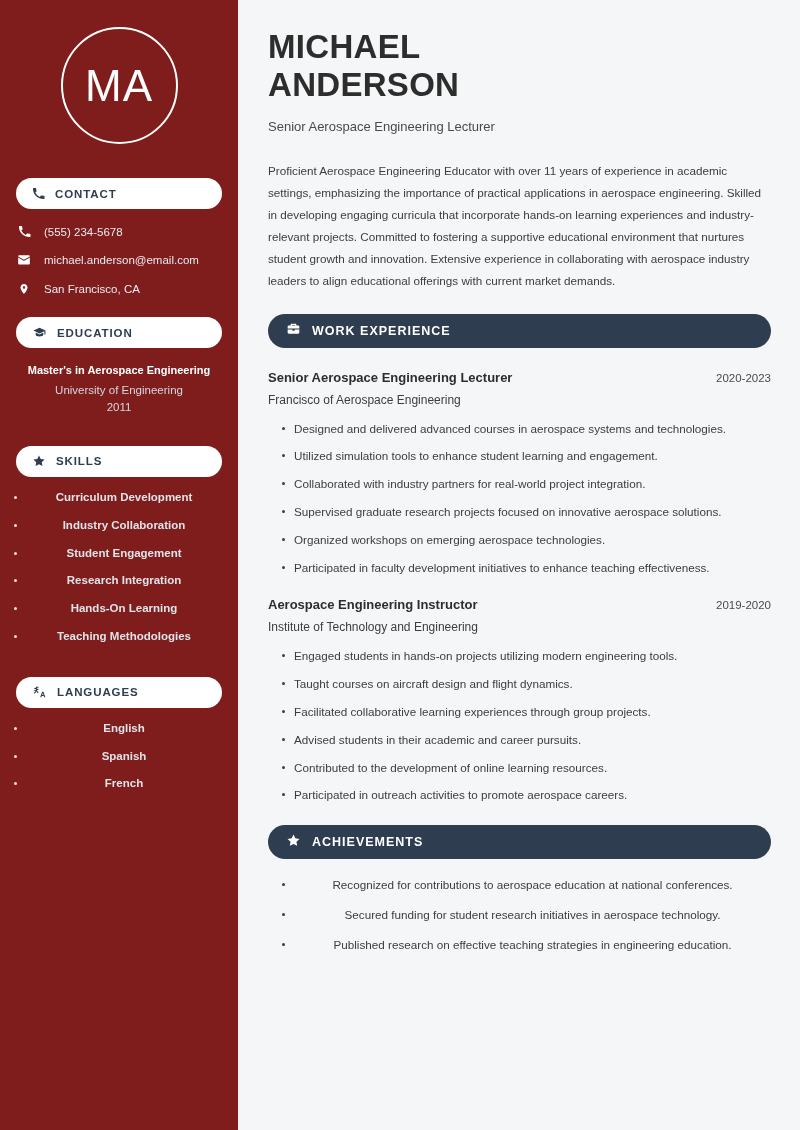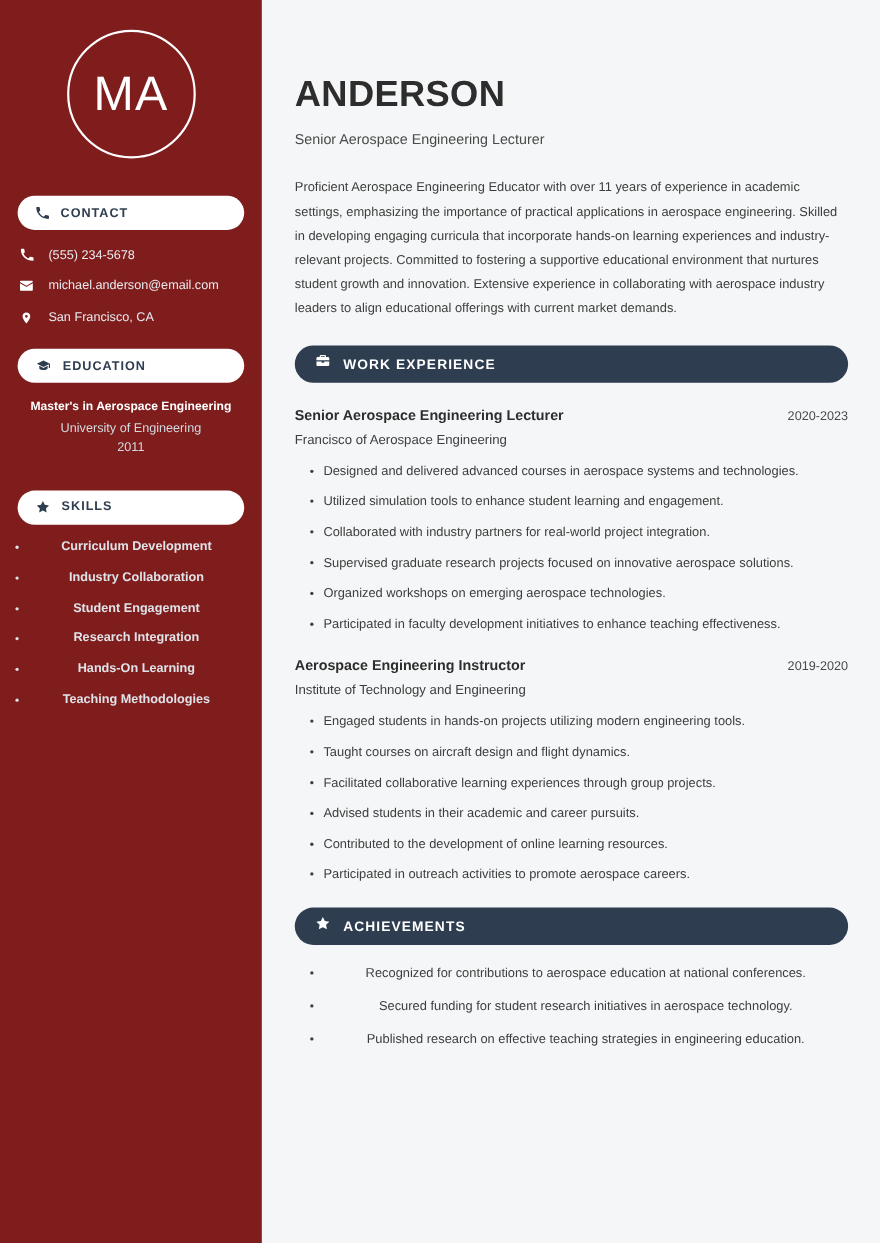--- a/index.html
+++ b/index.html
@@ -306,27 +306,43 @@
       <ul class="side-list">
         <li>Curriculum Development</li>
         <li>Industry Collaboration</li>
         <li>Student Engagement</li>
         <li>Research Integration</li>
         <li>Hands-On Learning</li>
         <li>Teaching Methodologies</li>
       </ul>
     </div>
 
+    <div class="lang-block">
+      <div class="side-pill">
+        <span>
+          <svg width="15" height="14" viewBox="0 0 24 24" fill="#2e3d50">
+            <path d="M2 3h8.4v1.9H7.6v1.7h2.6v1.8H7.5c.5 1.6 1.5 3 2.9 4.1l-1 1.6c-1.1-.8-2-1.8-2.7-3-.8 1.5-2 2.8-3.6 3.8l-1-1.6c1.6-.9 2.8-2.1 3.4-3.5H2V8.6h3.6V6.9H3V5h2.6V3H2z"></path>
+            <path d="M16.5 11.5h2.2l3.3 9.5h-2l-.7-2.1h-3.4l-.7 2.1h-2l3.3-9.5zm1.1 2.2-1.1 3.5h2.3l-1.2-3.5z"></path>
+          </svg>
+        </span>
+        <span class="pill-label">LANGUAGES</span>
+      </div>
+      <ul class="side-list">
+        <li>English</li>
+        <li>Spanish</li>
+        <li>French</li>
+      </ul>
+    </div>
 
   </aside>
 
   <main class="main">
 
     <h1 class="name">
-      <br>
+      <span>MICHAEL</span><br>
       <span>ANDERSON</span>
     </h1>
 
     <div class="job-title">Senior Aerospace Engineering Lecturer</div>
 
     <p class="summary">Proficient Aerospace Engineering Educator with over 11 years of experience in academic settings, emphasizing the importance of practical applications in aerospace engineering. Skilled in developing engaging curricula that incorporate hands-on learning experiences and industry-relevant projects. Committed to fostering a supportive educational environment that nurtures student growth and innovation. Extensive experience in collaborating with aerospace industry leaders to align educational offerings with current market demands.</p>
 
     <div class="sec-pill">
       <span>
         <svg width="15" height="14" viewBox="0 0 24 24" fill="#ffffff">

